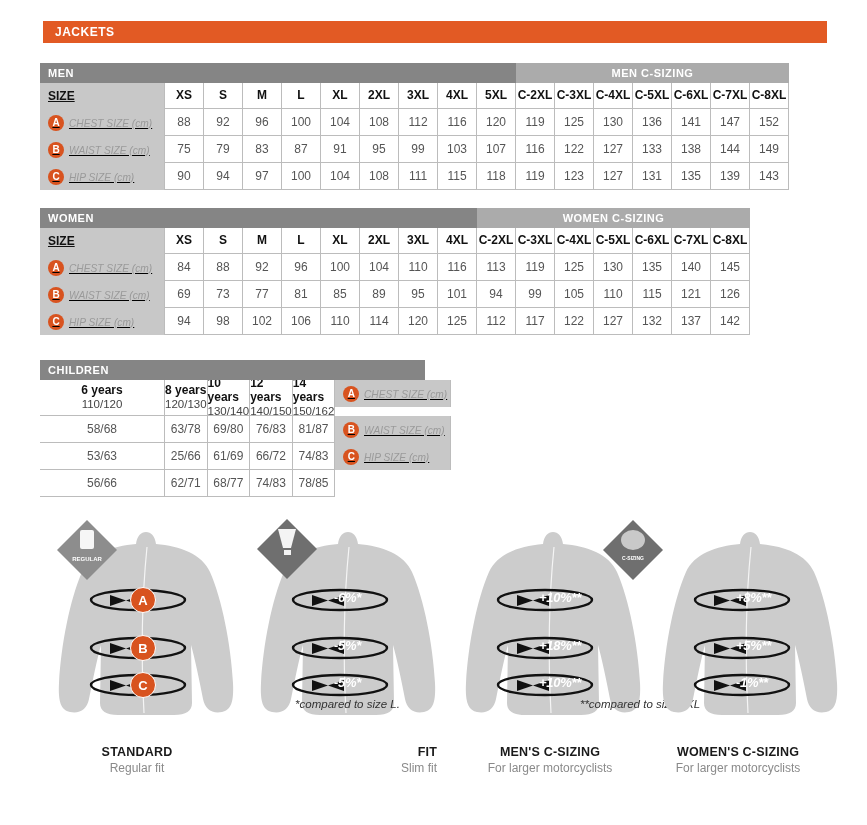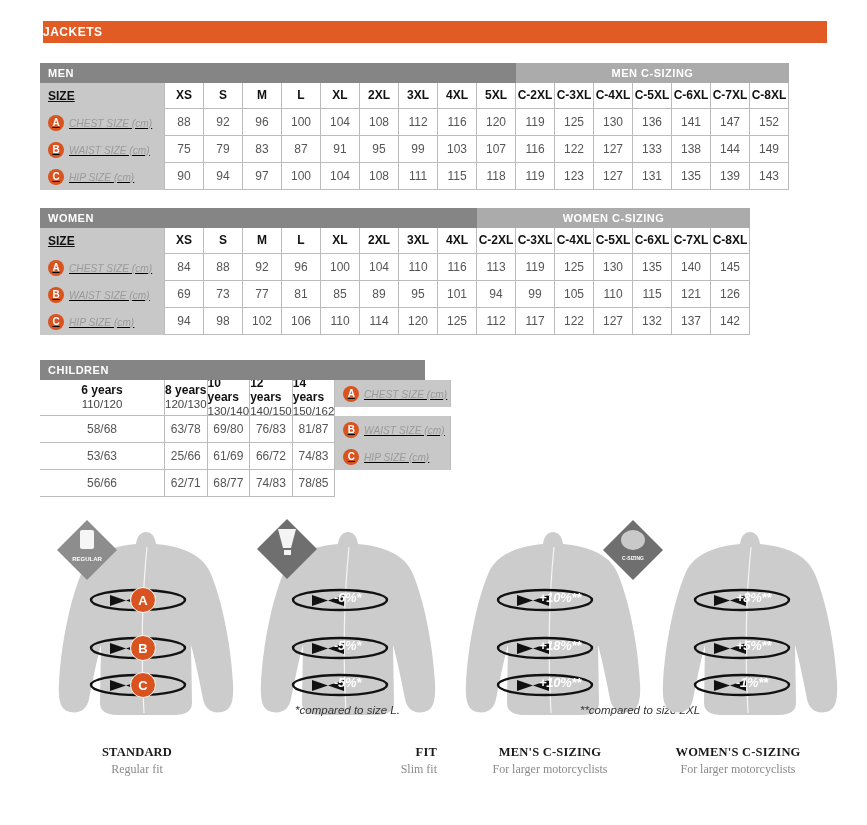--- a/index.html
+++ b/index.html
@@ -2,21 +2,21 @@
 <html style="--accent: #e25a24; --headerdark: #858585; --headerlight: #ababab; --labelbg: #c8c8c8; --border: #bcbcbc; --jacket: #cccccc; --circle: #d8531f;"><head>
 <meta charset="utf-8">
 <style>
   html,body{margin:0;padding:0;background:#fff;}
   #page{position:relative;width:867px;height:825px;background:#fff;overflow:hidden;
         font-family:"Liberation Sans",sans-serif;}
 
   
   .jackets-bar{position:absolute;left:43px;top:21px;width:784px;height:22px;
     background:var(--accent);color:#fff;font-weight:bold;font-size:12px;line-height:22px;
-    padding-left:0;letter-spacing:.5px;box-sizing:border-box;}
+    padding-left:12px;letter-spacing:.5px;box-sizing:border-box;}
 
   
   .stable{position:absolute;left:40px;}
   #men-table{top:63px;width:749px;}
   #women-table{top:208px;width:710px;}
   #children-table{top:360px;width:385px;}
 
   .shead{position:relative;height:20px;background:var(--headerdark);}
   .shead-title{color:#fff;font-weight:bold;font-size:11px;line-height:20px;
     padding-left:8px;letter-spacing:.5px;}
@@ -49,26 +49,26 @@
   .jacket{position:absolute;left:8px;top:12px;}
   .badge{position:absolute;}
   .band{position:absolute;left:40px;width:100px;height:24px;}
   .band svg{position:absolute;left:0;top:0;}
   .band-a{top:73px;} .band-b{top:121px;} .band-c{top:158px;}
   .circ2{position:absolute;left:42px;top:-1px;width:26px;height:26px;border-radius:50%;
     background:var(--circle);color:#fff;font-weight:bold;font-size:13px;
     display:flex;align-items:center;justify-content:center;border:1px solid #fff;box-sizing:border-box;}
   .pct{position:absolute;left:44px;top:2px;color:#fff;font-weight:bold;font-style:italic;
     font-size:13px;white-space:nowrap;letter-spacing:-.3px;}
-  .fnote{position:absolute;top:189px;left:0;width:100%;text-align:center;
+  .fnote{position:absolute;top:183px;left:0;width:100%;text-align:center;
     font-style:italic;font-size:11.5px;color:#333;}
   .fnote-right{left:85px;width:200px;}
 
   
-  .caption{position:absolute;top:745px;width:200px;text-align:center;font-family:Liberation Serif, serif;}
+  .caption{position:absolute;top:745px;width:200px;text-align:center;}
   #cap-1{left:37px;} #cap-2{left:237px;text-align:right;} #cap-3{left:450px;} #cap-4{left:638px;}
   .cap{font-weight:bold;font-size:12.5px;color:#1a1a1a;letter-spacing:.2px;}
   .sub{font-size:12px;color:#8a8a8a;margin-top:2px;}
 </style>
 </head>
 <body>
 
 <div id="page">
 
   <div class="jackets-bar">JACKETS</div>

